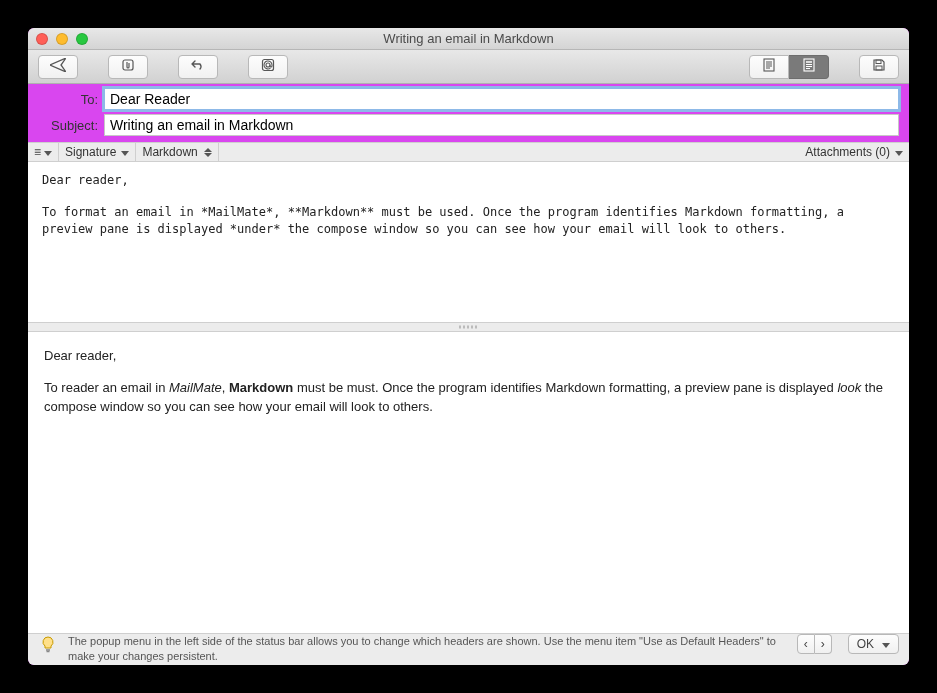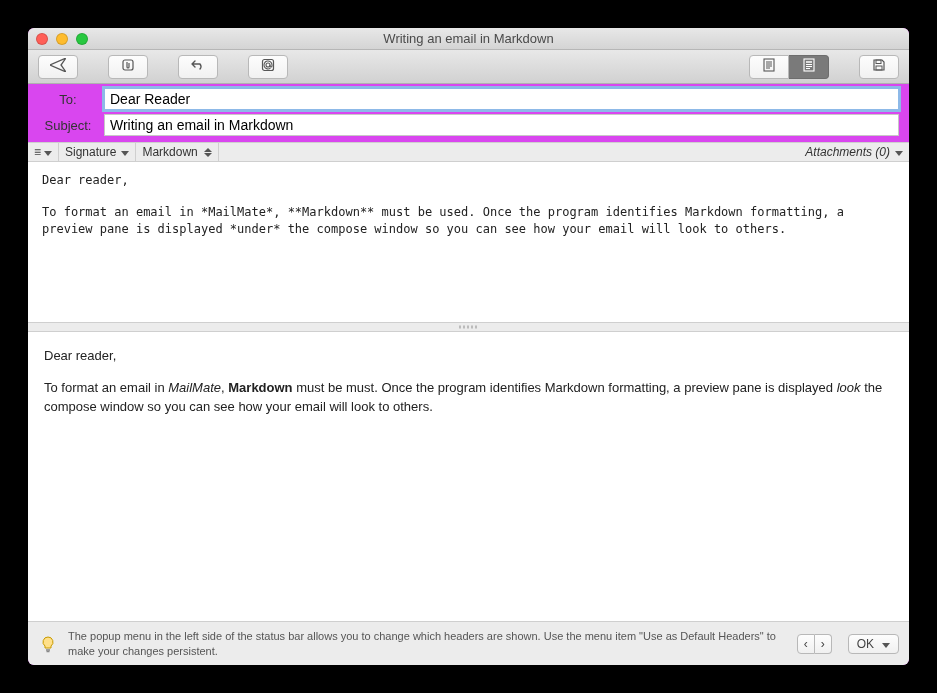--- a/index.html
+++ b/index.html
@@ -78,21 +78,21 @@
   .headers {
     padding: 4px 10px 2px 10px;
   }
   .hrow {
     display: flex;
     align-items: center;
     margin-bottom: 4px;
   }
   .hlabel {
     width: 60px;
-    text-align: center;
+    text-align: right;
     margin-right: 6px;
     font-size: 13px;
     color: #333;
   }
   .hinput {
     flex: 1;
     height: 22px;
     border: 1px solid #c7c7c7;
     border-radius: 0;
     background: #fff;
@@ -117,21 +117,21 @@
     color: #333;
   }
   .formatrow .seg {
     display: flex;
     align-items: center;
     padding: 0 6px;
     gap: 3px;
     border-right: 1px solid #cfcfcf;
     height: 100%;
   }
-  .formatrow .seg.last { border-right: none; margin-left: auto; font-style: italic; }
+  .formatrow .seg.last { border-right: none; margin-left: auto; }
   .tri::after {
     content: "";
     display: inline-block;
     width: 0; height: 0;
     border-left: 4px solid transparent;
     border-right: 4px solid transparent;
     border-top: 5px solid #555;
     margin-left: 2px;
   }
   .updown {
@@ -184,22 +184,21 @@
     font-size: 13px;
     line-height: 1.5;
     overflow: auto;
   }
   .preview p { margin-bottom: 12px; }
   .preview em { font-style: italic; }
   .preview strong { font-weight: 600; }
   
   .tipbar {
     display: flex;
-    align-items: center;
-    height: 44px;
+    height: 32px;
     border-top: 1px solid #cfcfcf;
     background: #ececec;
     padding: 0 10px;
     font-size: 11px;
     color: #555;
     gap: 10px;
   }
   .bulb {
     width: 20px; height: 20px;
     display: flex; align-items: center; justify-content: center;
@@ -339,21 +338,21 @@
 
   <div class="compose">Dear reader,
 
 To format an email in *MailMate*, **Markdown** must be used. Once the program identifies Markdown formatting, a preview pane is displayed *under* the compose window so you can see how your email will look to others.</div>
 
   <div class="divider"></div>
 
   <div class="preview">
     <p>Dear reader,</p>
     <p>
-      <span>To format an email in </span><em>MailMate</em><span>, </span><strong>Markdown</strong><span> must be must. Once the program identifies Markdown formatting, a preview pane is displayed </span><em>look</em><span> the compose window so you can see how your email will look to others.</span>
+      <span>To reader an email in </span><em>MailMate</em><span>, </span><strong>Markdown</strong><span> must be must. Once the program identifies Markdown formatting, a preview pane is displayed </span><em>look</em><span> the compose window so you can see how your email will look to others.</span>
     </p>
   </div>
 
   <div class="tipbar">
     <div class="bulb">
       <svg width="18" height="18" viewBox="0 0 18 18">
           <path d="M9 2 a5 5 0 0 1 3 9 v2 h-6 v-2 a5 5 0 0 1 3-9 z" fill="#ffe08a" stroke="#c79a00" stroke-width="1"></path>
           <line x1="7" y1="15" x2="11" y2="15" stroke="#888" stroke-width="1.3"></line>
           <line x1="7.5" y1="16.5" x2="10.5" y2="16.5" stroke="#888" stroke-width="1.3"></line>
         </svg>

